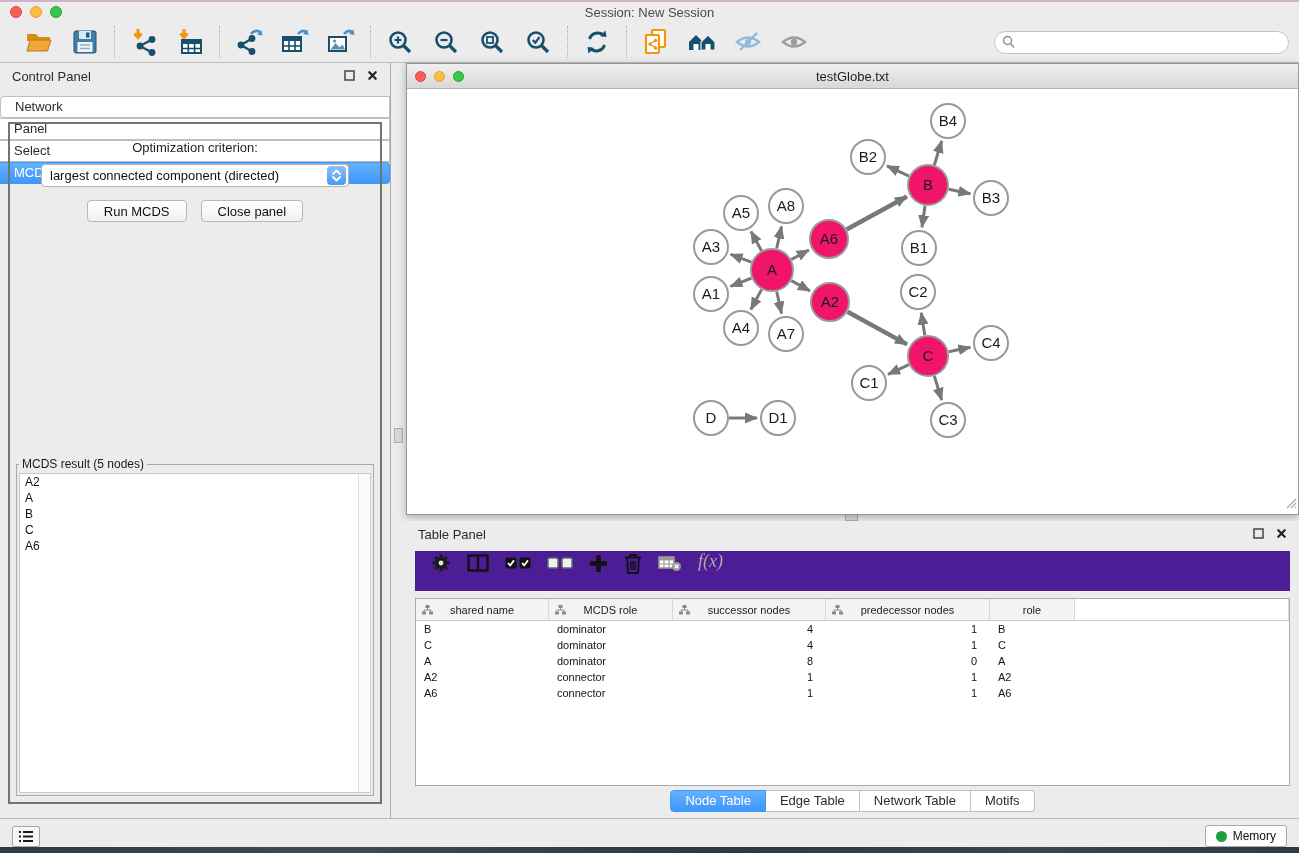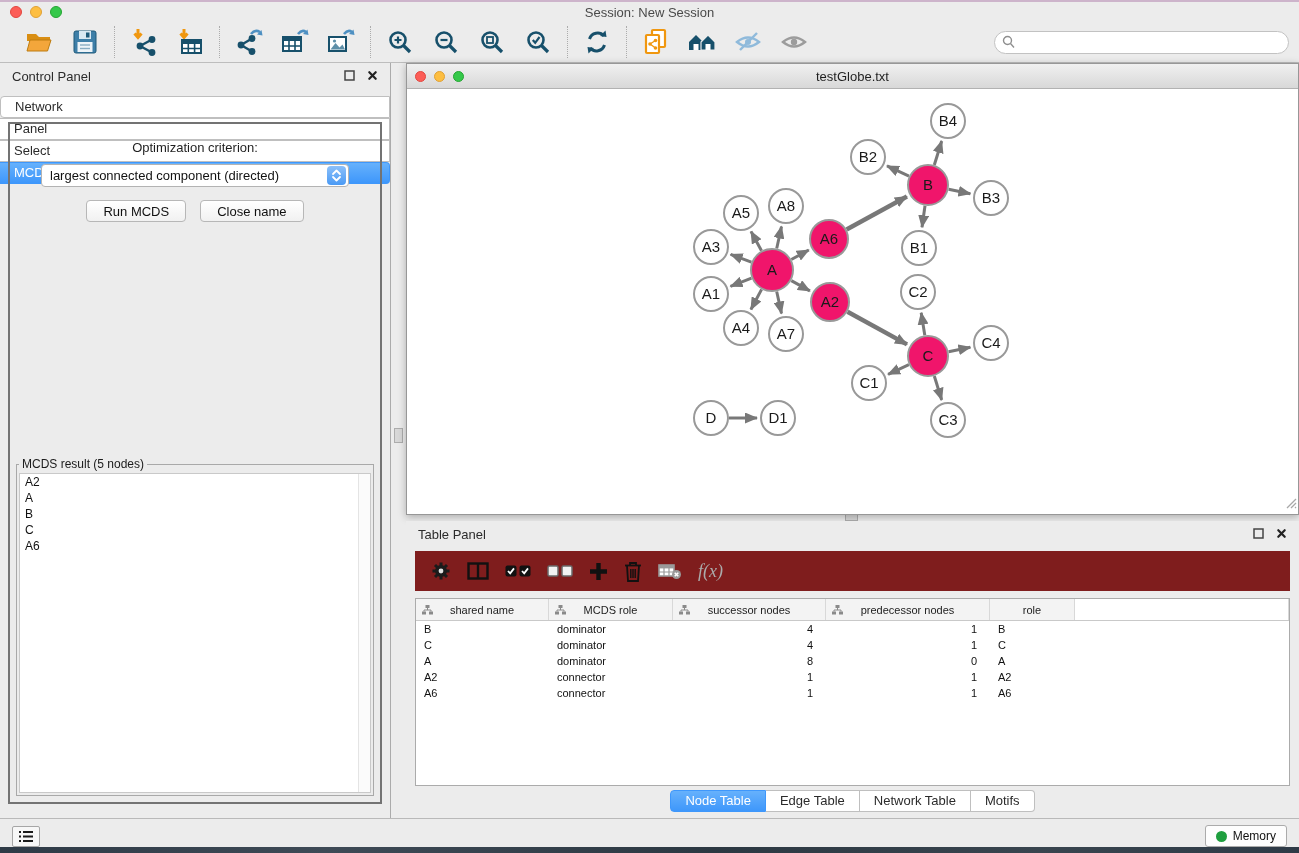--- a/index.html
+++ b/index.html
@@ -63,22 +63,22 @@
     border:1px solid #979797;box-shadow:0 2px 8px rgba(0,0,0,.28);}
   .nw-titlebar{position:relative;height:25px;background:linear-gradient(#F0F0F0,#D8D8D8);
     border-bottom:1px solid #B2B2B2;display:flex;align-items:center;padding:0 8px;}
   .nw-titlebar .light{width:11px;height:11px;}
   .nw-lights{display:flex;gap:8px;z-index:2;}
   .nw-title{position:absolute;left:0;right:0;text-align:center;font-size:13px;color:#1F1F1F;}
   .nw-canvas{position:absolute;top:26px;left:0;width:891px;height:424px;background:#FFF;}
   .resize-grip{position:absolute;right:1px;bottom:1px;}
   
   .table-panel{position:absolute;left:406px;top:521px;width:893px;height:297px;background:#ECECEC;}
-  .tp-toolbar{position:absolute;left:9px;right:9px;top:30px;height:40px;background:#7f1d1d;
-    display:flex;align-items:center;gap:16px;padding:0 16px;}
+  .tp-toolbar{position:absolute;left:9px;right:9px;top:30px;height:40px;background:#4c1d95;
+    display:flex;align-items:flex-start;gap:16px;padding:0 16px;}
   .tp-btn{display:flex;align-items:center;justify-content:center;height:24px;}
   .fx-btn{font-family:"Liberation Serif",serif;font-style:italic;font-size:18px;color:#ABABAB;}
   .tp-table{position:absolute;left:9px;right:9px;top:77px;height:188px;background:#FFF;
     border:1px solid #ABABAB;overflow:hidden;}
   .trow{display:flex;}
   .trow.head{height:22px;background:#F3F3F3;border-bottom:1px solid #C9C9C9;}
   .hcell{position:relative;display:flex;align-items:center;justify-content:center;
     font-size:11px;color:#222;border-right:1px solid #D8D8D8;}
   .hcell .hicon{position:absolute;left:6px;top:6px;}
   .hfill{flex:1;background:#FFF;}
@@ -303,21 +303,21 @@
         <span class="dd-text">largest connected component (directed)</span>
         <span class="dd-stepper">
           <svg width="13" height="15" viewBox="0 0 13 15">
               <path d="M3 6 L6.5 2.5 L10 6" fill="none" stroke="#FFF" stroke-width="1.8" stroke-linecap="round" stroke-linejoin="round"></path>
               <path d="M3 9 L6.5 12.5 L10 9" fill="none" stroke="#FFF" stroke-width="1.8" stroke-linecap="round" stroke-linejoin="round"></path>
             </svg>
         </span>
       </div>
       <div class="btn-row">
         <button class="mac-btn">Run MCDS</button>
-        <button class="mac-btn">Close name</button>
+        <button class="mac-btn">Close panel</button>
       </div>
       <fieldset class="result-fieldset">
         <legend>MCDS result (5 nodes)</legend>
         <div class="mcds-list" id="mcds-list">
 
         <div class="mcds-item">A2</div>
             <div class="mcds-item">A</div>
             <div class="mcds-item">B</div>
             <div class="mcds-item">C</div>
             <div class="mcds-item">A6</div>

